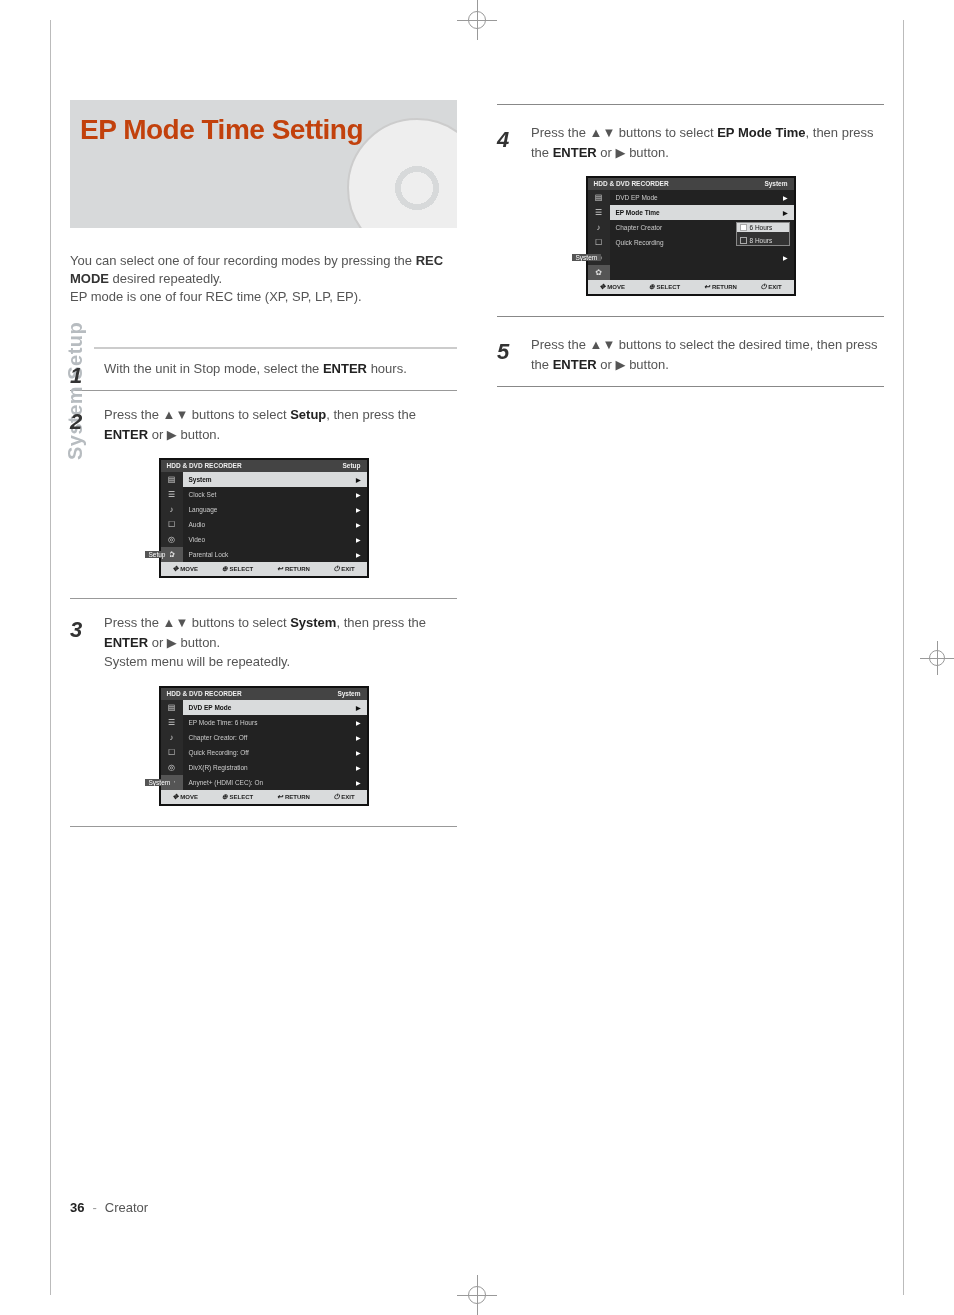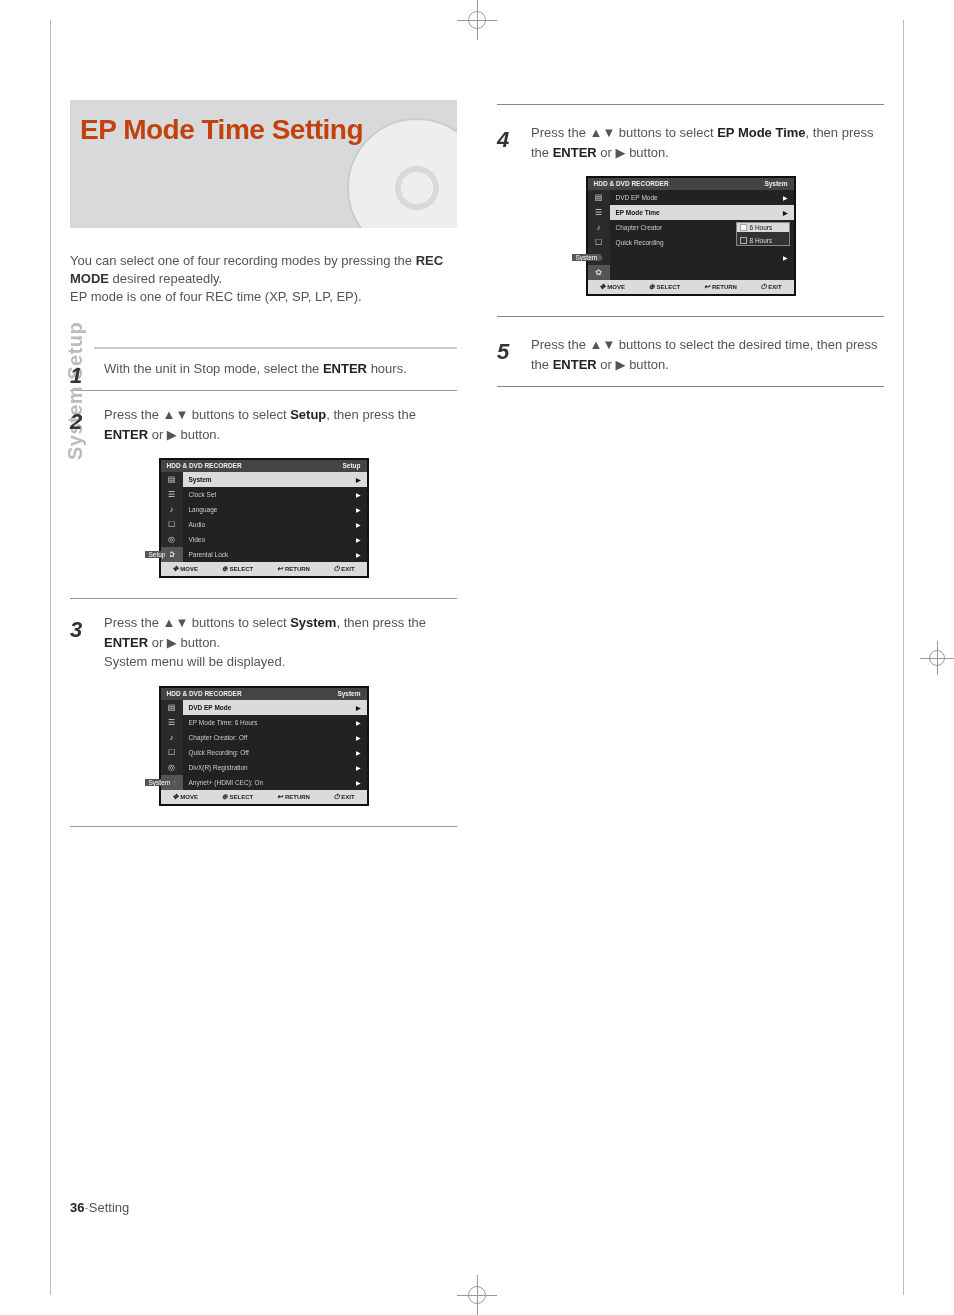--- a/index.html
+++ b/index.html
@@ -154,21 +154,21 @@
     height:14px; background:#d9dbdc;
     display:flex; justify-content:space-around; align-items:center;
     color:#222; font-size:6px; font-weight:bold;
   }
   .osd-footer span { display:flex; align-items:center; gap:2px;}
   .fi { font-size:7px;}
 
   .page-footer {
     position:absolute; left:0; bottom:0;
     font-size:13px; color:#555;
-    display:flex; align-items:center; gap:0;
+    display:flex; align-items:center; gap:8px;
   }
   .page-footer .pn { font-weight:bold; color:#222; }
   .page-footer .sep { color:#999;}
 </style>
 </head>
 <body>
 
 <div class="crop-top">
     <div class="crop-circle"></div>
   </div>
@@ -271,21 +271,21 @@
                 <span>EXIT</span>
               </span>
           </div>
         </div>
       </div>
 
       <div class="hr-thin"></div>
       <div class="step">
         <span class="num">3</span>
         <span>Press the ▲▼ buttons to select </span><span class="bold">System</span><span>, then press the </span><span class="bold">ENTER</span><span> or ▶ button.</span><br>
-        <span>System menu will be displayed.</span>
+        <span>System menu will be repeatedly.</span>
       </div>
 
       <div class="osd">
         <div class="osd-frame">
           <div class="osd-header">
             <span>HDD &amp; DVD RECORDER</span>
             <span>System</span>
           </div>
           <div class="osd-body">
             <div class="osd-icons">
@@ -432,15 +432,15 @@
         <span class="num">5</span>
         <span>Press the ▲▼ buttons to select the desired time, then press the </span><span class="bold">ENTER</span><span> or ▶ button.</span>
       </div>
       <div class="right-rule"></div>
     </div>
   </div>
 
   <div class="page-footer">
     <span class="pn">36</span>
     <span class="sep">-</span>
-    <span>Setting</span>
+    <span>Creator</span>
   </div>
 </div>
 
 </body></html>

